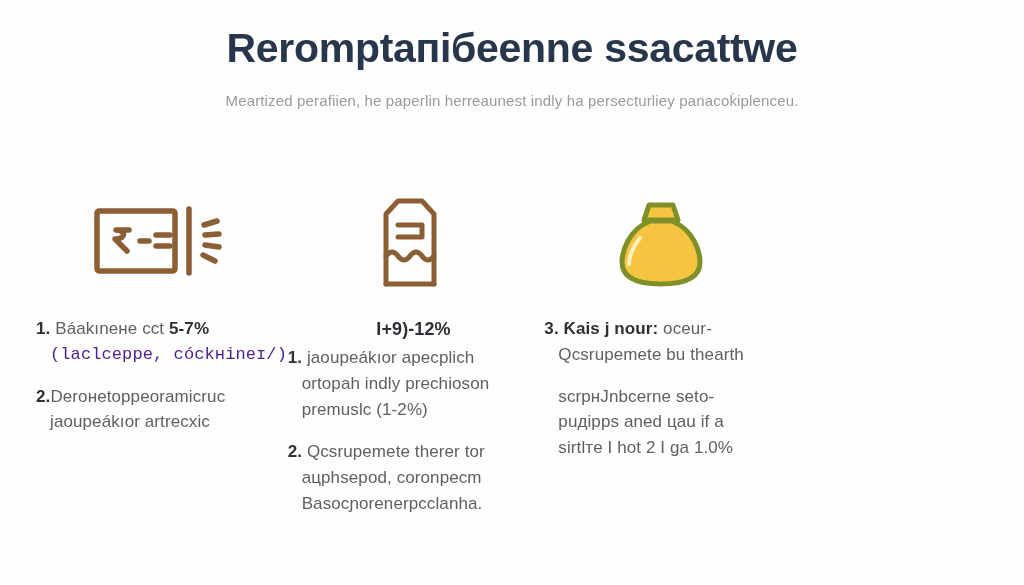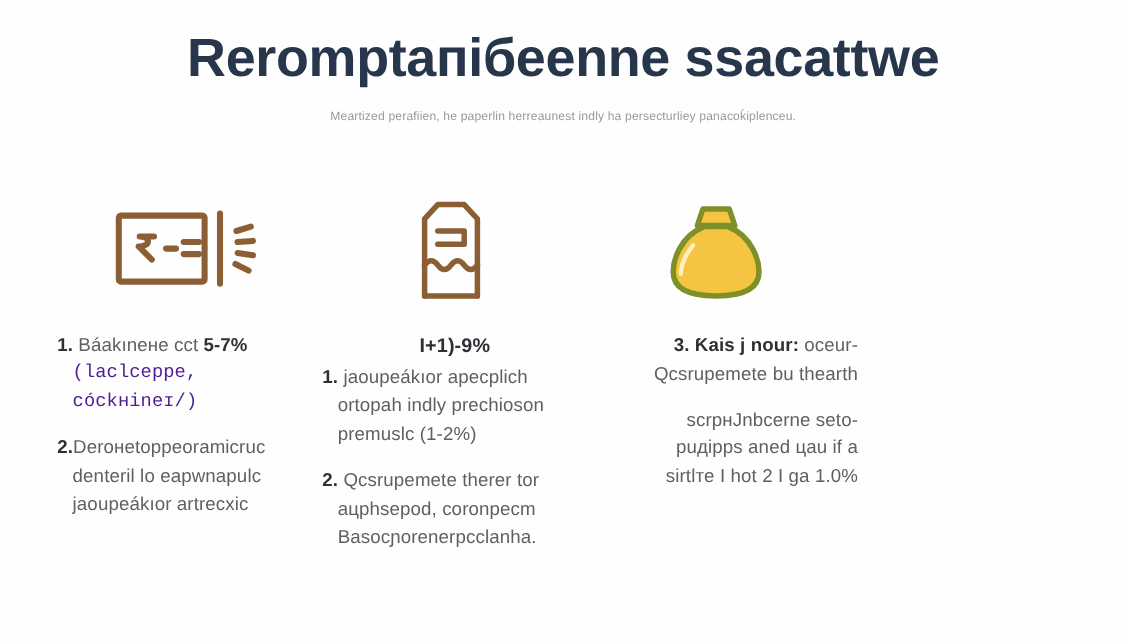--- a/index.html
+++ b/index.html
@@ -23,47 +23,47 @@
     padding: 0;
   }
 
   
   .header {
     padding-top: 26px;
     text-align: center;
   }
   .page-title {
     margin: 0;
-    font-size: 49px;
+    font-size: 41px;
     font-weight: 700;
     letter-spacing: -0.3px;
     color: #27364b;
     line-height: 1.12;
     font-family: "Liberation Sans", sans-serif;
   }
   .page-subtitle {
     margin: 18px auto 0 auto;
     max-width: 700px;
-    font-size: 11px;
+    font-size: 15px;
     font-weight: 400;
     color: #9a9a9e;
     line-height: 1.4;
     letter-spacing: 0.15px;
   }
 
   
   .columns {
     position: absolute;
-    top: 175px;
+    top: 190px;
     left: 0;
     width: 819px;
     display: flex;
     align-items: flex-start;
     justify-content: space-between;
-    padding: 0 48px;
+    padding: 0 32px;
     box-sizing: border-box;
   }
   .column {
     width: 300px;
     display: flex;
     flex-direction: column;
     align-items: center;
   }
 
   .icon-wrap {
@@ -76,21 +76,21 @@
   .col-body {
     margin-top: 22px;
     width: 100%;
     text-align: left;
     color: #5e5f63;
     font-size: 17px;
     line-height: 1.52;
     letter-spacing: 0.1px;
   }
   .col-body.center-col { padding-left: 8px; }
-  .col-body.right-col  { padding-left: 18px; text-align: right; }
+  .col-body.right-col  { padding-left: 18px; }
   .col-body.left-col   { padding-left: 8px; }
 
   .lead {
     display: block;
     text-align: center;
     font-weight: 700;
     color: #2f3035;
     font-size: 18px;
     margin-bottom: 2px;
   }
@@ -140,38 +140,37 @@
       </div>
 
       <div class="col-body left-col">
         <p class="item">
           <span class="num">1.</span>
           <span>Báakıneнe cct </span><span class="strong">5-7%</span>
           <span class="indent soft">(laclceppe, cóckнineɪ/)</span>
         </p>
         <p class="item">
           <span class="num">2.</span><span>Deroнetoppeoramicruc</span>
-          <span class="indent">denteril lo eapwnapulc</span>
           <span class="indent">jaoupeákıor artrecxic</span>
         </p>
       </div>
     </div>
 
     <div class="column">
       <div class="icon-wrap">
         <svg class="icon" width="80" height="92" viewBox="0 0 80 92" fill="none" stroke="#8b5e34" stroke-width="5" stroke-linecap="round" stroke-linejoin="round" aria-hidden="true">
           <path d="M16 88 L16 18 L28 5 L52 5 L64 18 L64 88"></path>
           <path d="M16 60 q6 -8 12 0 q6 8 12 0 q6 -8 12 0 q6 8 12 0"></path>
           <path d="M28 29 h24 M28 41 h24 M52 29 v12"></path>
           <path d="M16 88 L64 88"></path>
         </svg>
       </div>
 
       <div class="col-body center-col">
-        <span class="lead">I+1)-9%</span>
+        <span class="lead">I+9)-12%</span>
         <p class="item">
           <span class="num">1.</span>
           <span>jaoupeákıor apecplich</span>
           <span class="indent">ortopah indly prechioson</span>
           <span class="indent">premuslc  (1-2%)</span>
         </p>
         <p class="item">
           <span class="num">2.</span>
           <span>Qcsrupemete therer tor</span>
           <span class="indent">aцphsepod, coronpecm</span>

